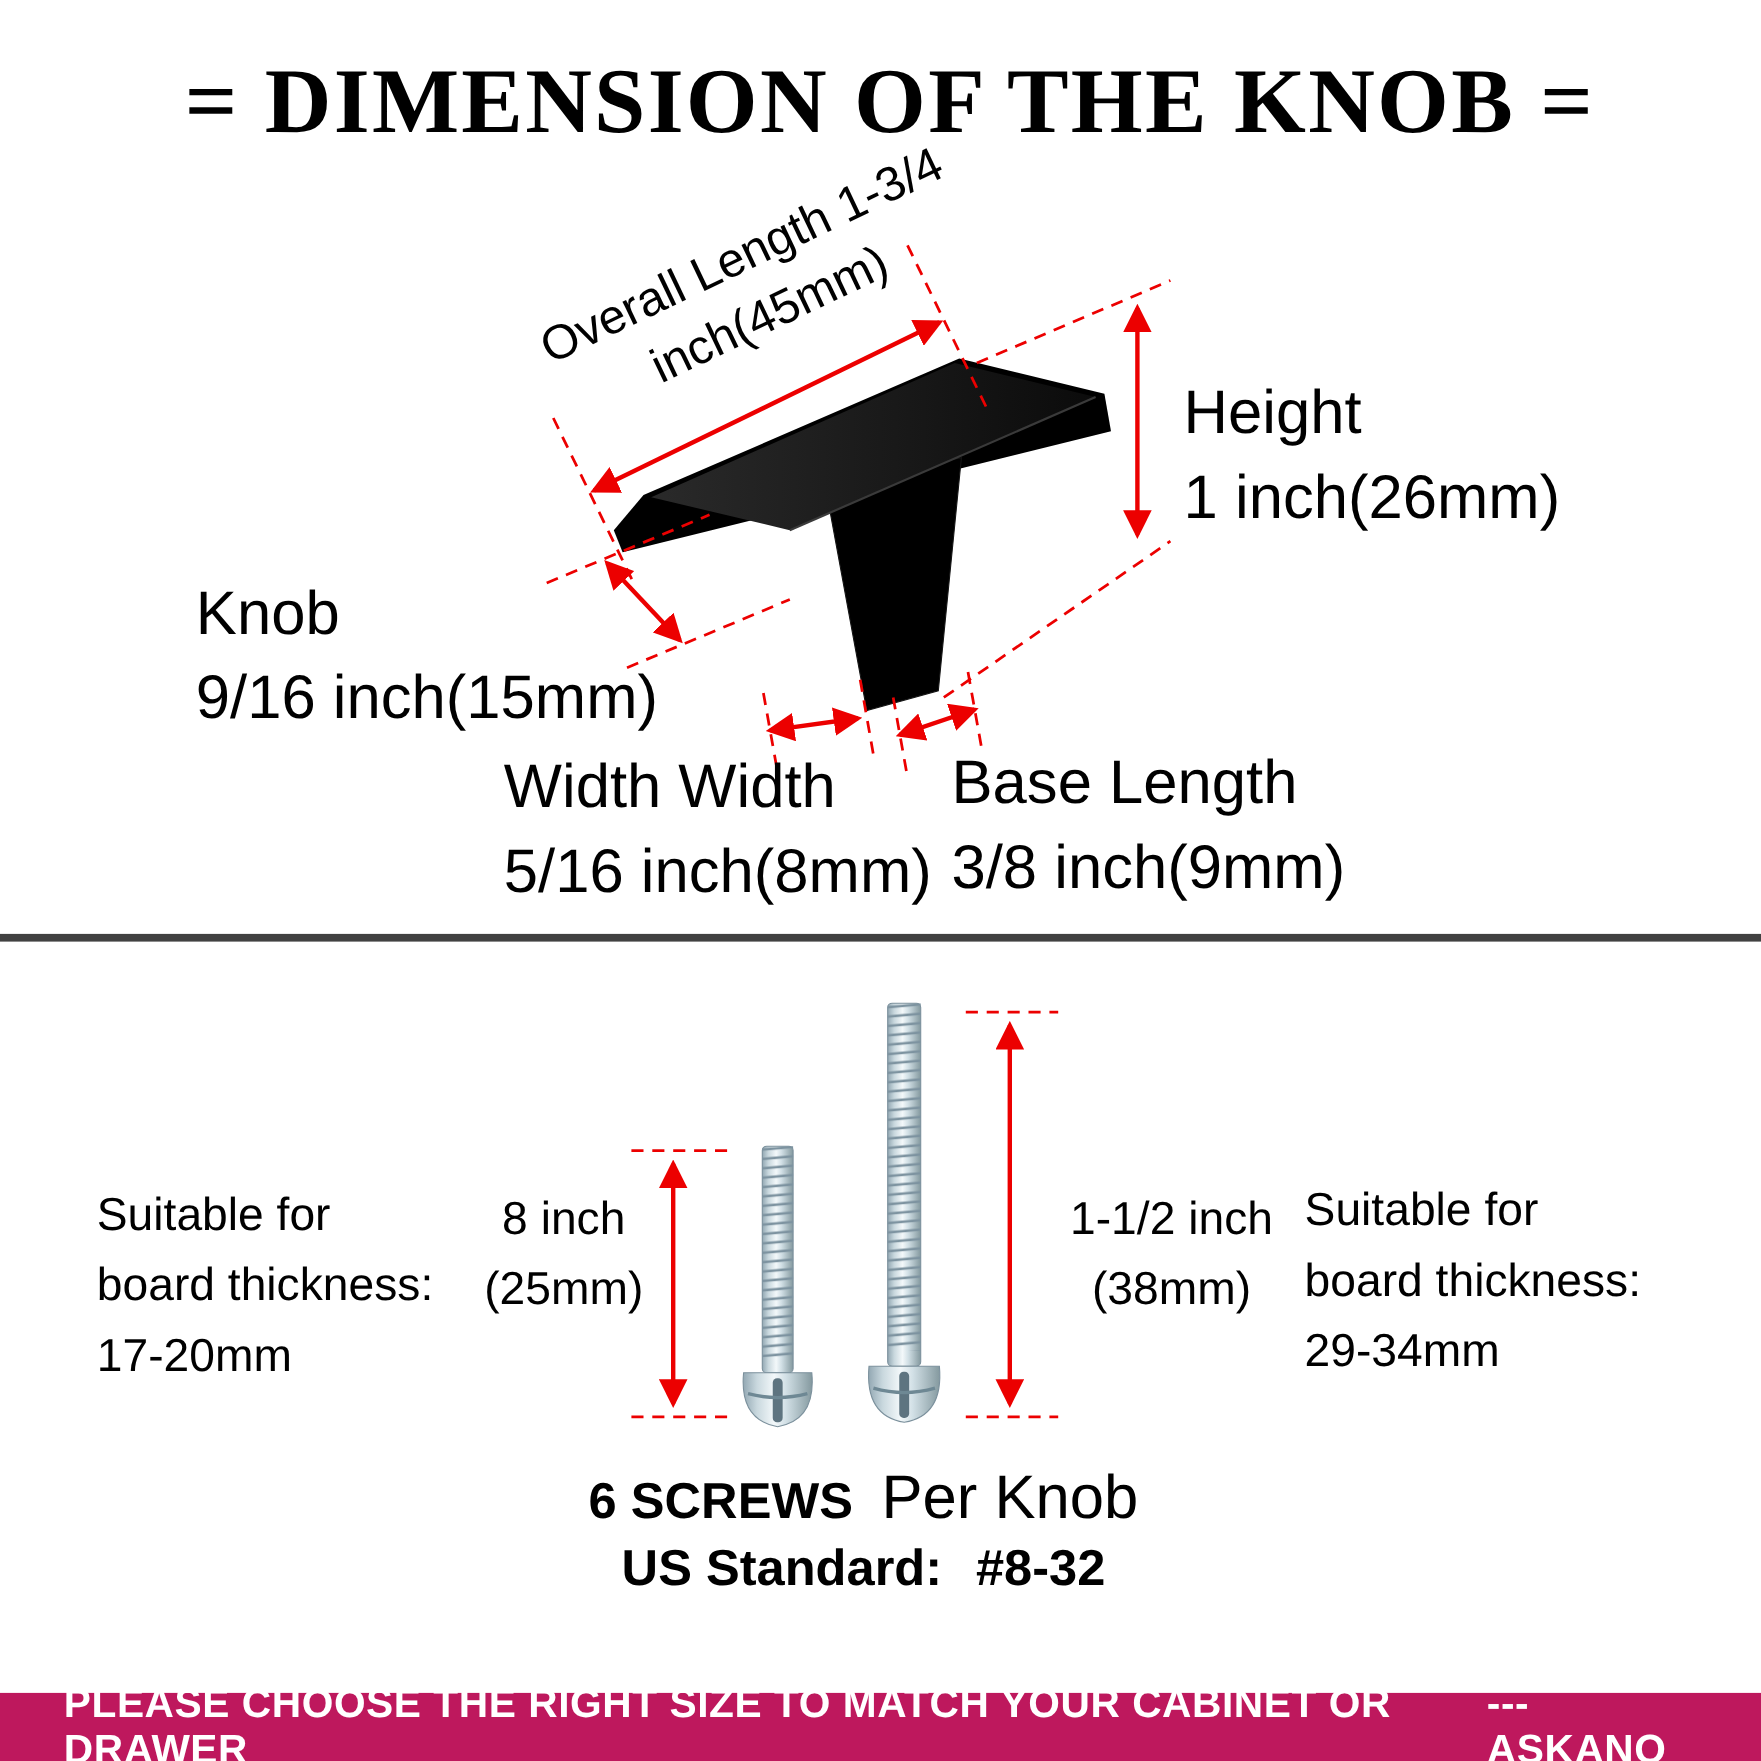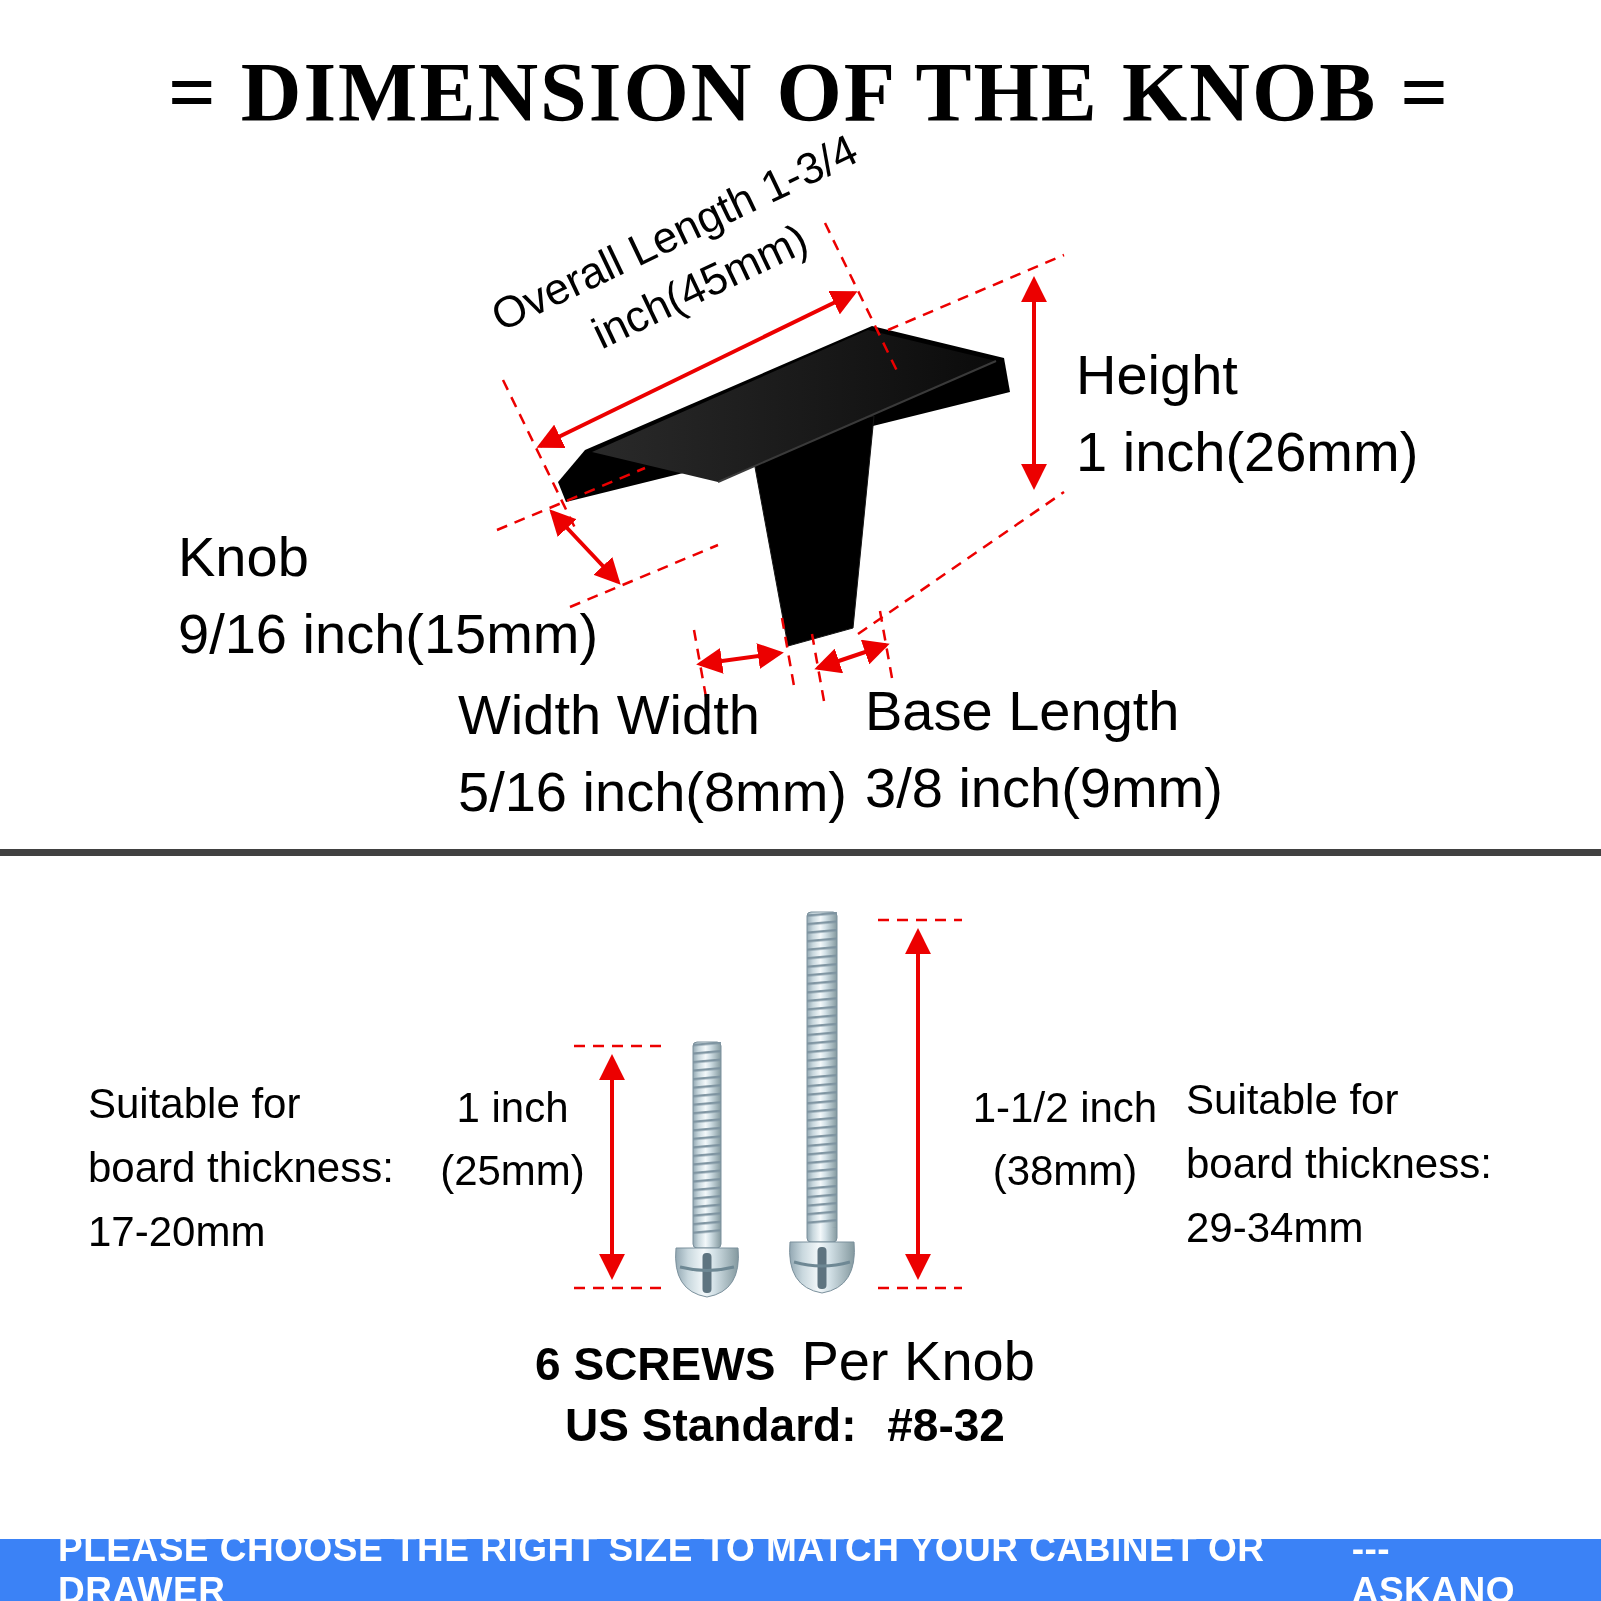--- a/index.html
+++ b/index.html
@@ -29,21 +29,21 @@
     text-align: center; font-size: 44px; line-height: 1.35;
   }
   .note { position: absolute; font-size: 42px; line-height: 1.52; }
   .sizelbl { position: absolute; font-size: 42px; line-height: 1.5; text-align: center; }
   .divider { position: absolute; left: 0; top: 849px; width: 100%; height: 7px; background: #414141; }
   .center-blk { position: absolute; left: 385px; width: 800px; text-align: center; font-size: 46px; }
   .b { font-weight: 700; }
   .per { font-weight: 400; margin-left: 26px; font-size: 56px; }
   .footer {
     position: absolute; left: 0; bottom: 0; width: 100%; height: 62px;
-    background: #3b82f6; color: #fff;
+    background: #be185d; color: #fff;
     display: flex; align-items: center; justify-content: space-between;
     padding: 0 52px 0 58px;
     font-weight: 700; font-size: 37px; letter-spacing: 0.5px;
   }
 </style>
 </head>
 <body>
 
 <svg class="gfx" viewBox="0 0 1601 1601" aria-hidden="true">
   <defs>
@@ -161,21 +161,21 @@
 
 <div class="divider"></div>
 
 <div class="note" style="left:88px; top:1072px;">
   <span class="line" style="display:block">Suitable for</span>
   <span class="line" style="display:block">board thickness:</span>
   <span class="line" style="display:block">17-20mm</span>
 </div>
 
 <div class="sizelbl" style="left:425px; top:1076px; width:175px;">
-  <span style="display:block">1 inch</span>
+  <span style="display:block">8 inch</span>
   <span style="display:block">(25mm)</span>
 </div>
 
 <div class="sizelbl" style="left:972px; top:1076px; width:186px;">
   <span style="display:block">1-1/2 inch</span>
   <span style="display:block">(38mm)</span>
 </div>
 
 <div class="note" style="left:1186px; top:1068px;">
   <span class="line" style="display:block">Suitable for</span>

